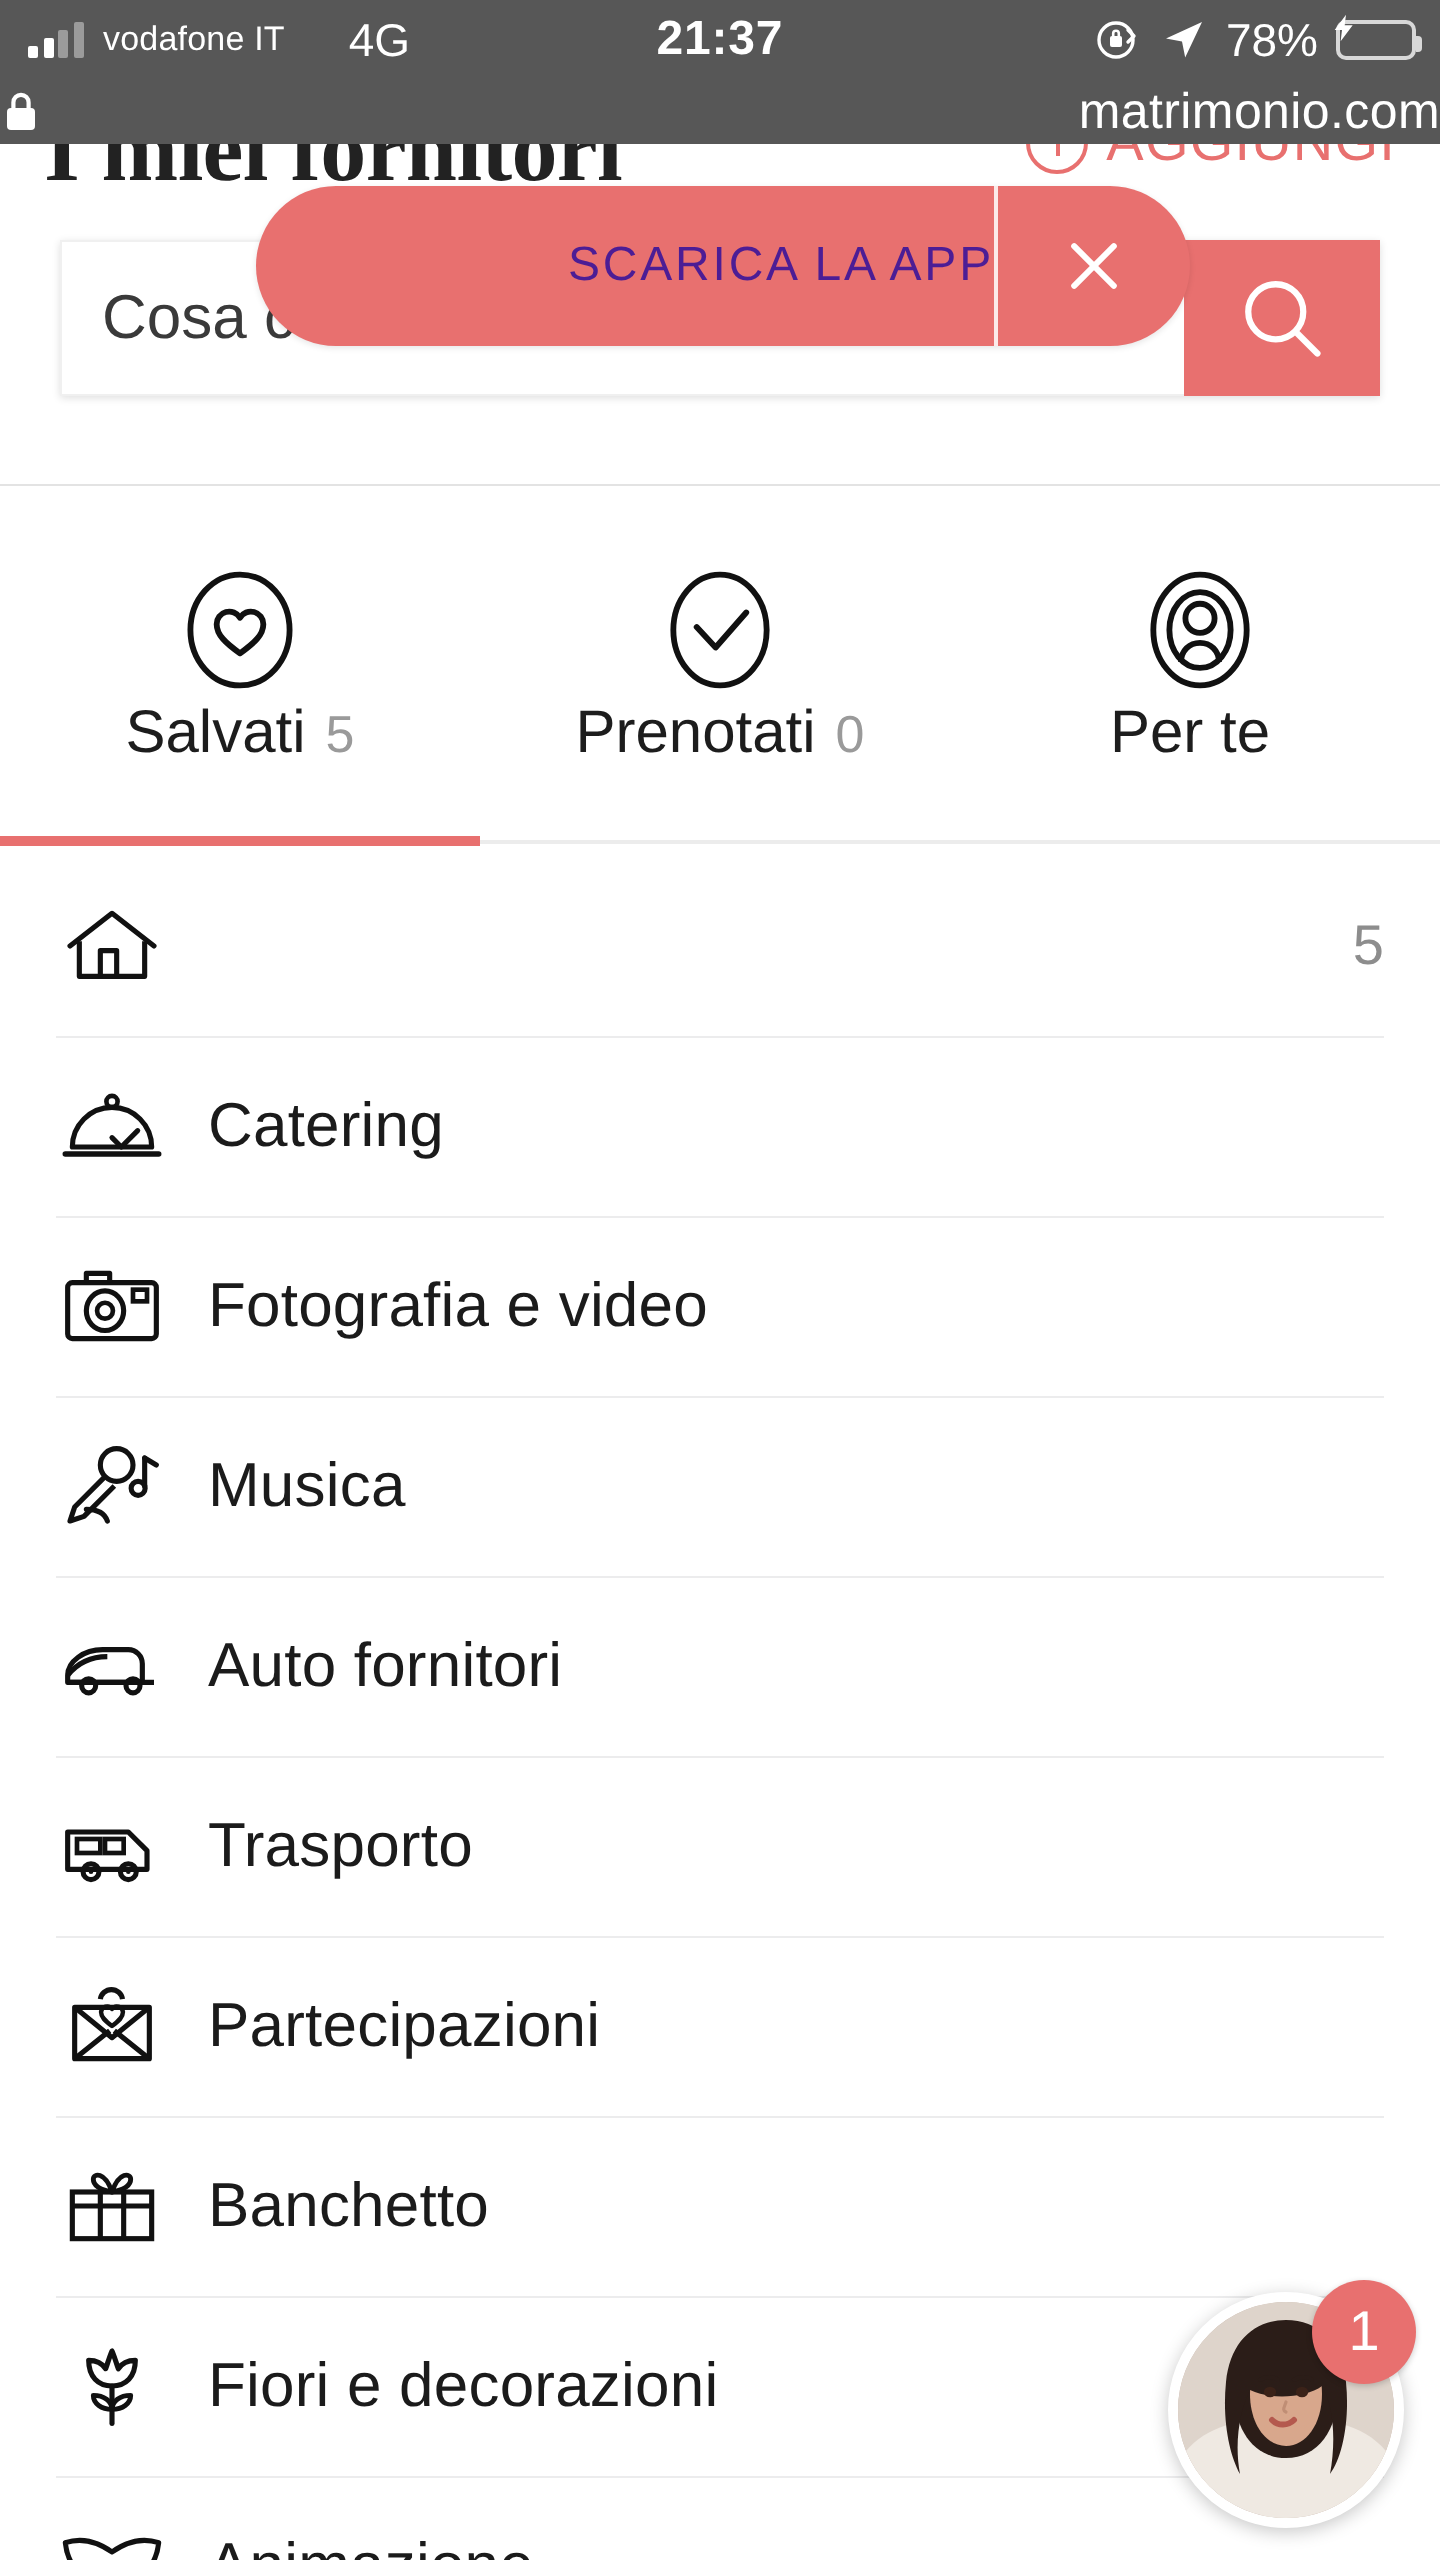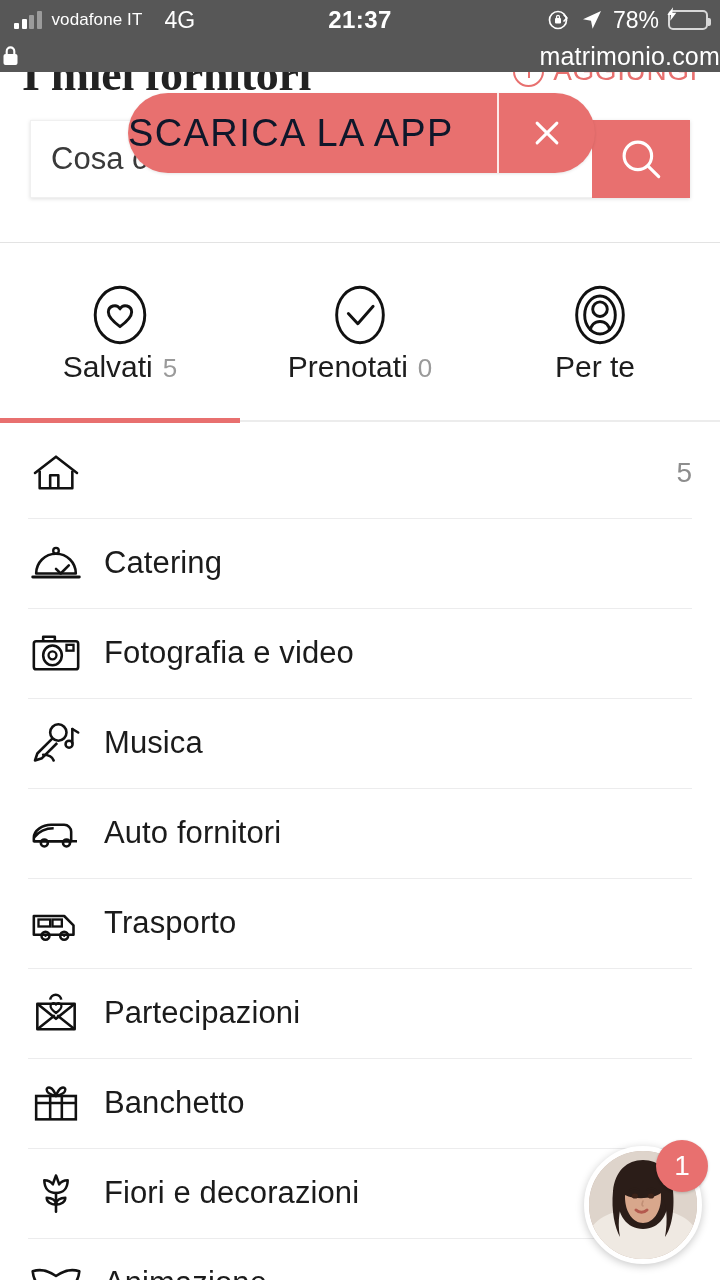--- a/index.html
+++ b/index.html
@@ -21,21 +21,21 @@
     display:flex; align-items:center; color:#ffffff;
   }
   .sb-left{ position:absolute; left:14px; display:flex; align-items:center; gap:10px; }
   .signal-bars{ display:flex; align-items:flex-end; gap:2.5px; height:17px; }
   .signal-bars i{ display:block; width:5px; background:#ffffff; border-radius:1px; }
   .signal-bars i:nth-child(1){ height:6px; }
   .signal-bars i:nth-child(2){ height:10px; }
   .signal-bars i:nth-child(3){ height:14px; background:#9b9b9b; }
   .signal-bars i:nth-child(4){ height:18px; background:#9b9b9b; }
   .carrier{ font-size:17px; font-weight:400; letter-spacing:.1px; }
-  .netgen{ font-size:23px; font-weight:400; margin-left:12px; }
+  .netgen{ font-size:23px; font-weight:400; margin-left:22px; }
   .sb-time{
     position:absolute; left:0; right:0; text-align:center;
     font-size:24px; font-weight:700; letter-spacing:.4px;
   }
   .sb-right{ position:absolute; right:12px; display:flex; align-items:center; gap:9px; }
   .batt-pct{ font-size:23px; font-weight:400; }
   .batt{
     width:40px; height:20px; border:2px solid #d8d8d8; border-radius:5px;
     position:relative; padding:2px;
   }
@@ -133,21 +133,21 @@
   .row-label{ font-size:31px; color:#1b1b1b; letter-spacing:.1px; }
   .row-count{ margin-left:auto; font-size:28px; color:#8d8d8d; }
 
   
   .app-banner{
     position:absolute; top:93px; left:128px; width:467px; height:80px;
     background:#E8706F; border-radius:40px; display:flex; align-items:center;
     z-index:50; box-shadow:0 1px 3px rgba(0,0,0,.10);
   }
   .app-banner .cta{
-    flex:1; text-align:left; color:#0f172a; font-size:38px; letter-spacing:1.4px;
+    flex:1; text-align:right; color:#4c1d95; font-size:24px; letter-spacing:1.4px;
   }
   .app-banner .divider{ width:2px; height:80px; background:#ffffff; opacity:.85; flex:none; }
   .app-banner .close{
     width:96px; display:flex; align-items:center; justify-content:center;
     color:#fff; font-size:34px; flex:none;
   }
 
   
   .chat-widget{
     position:absolute; right:18px; bottom:16px; width:118px; height:118px; z-index:55;

